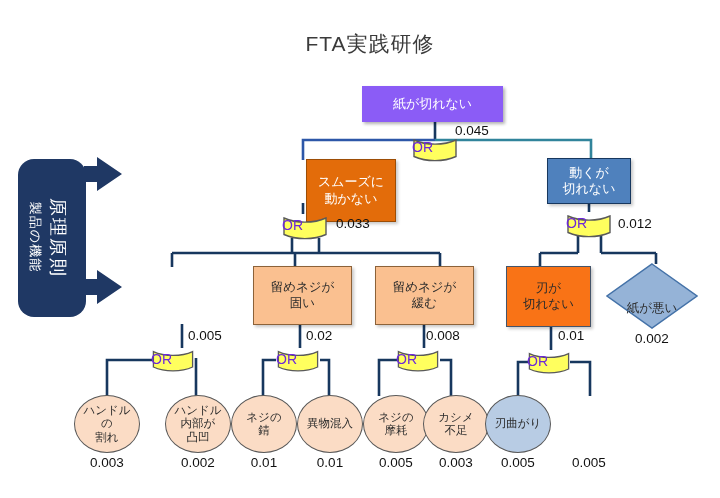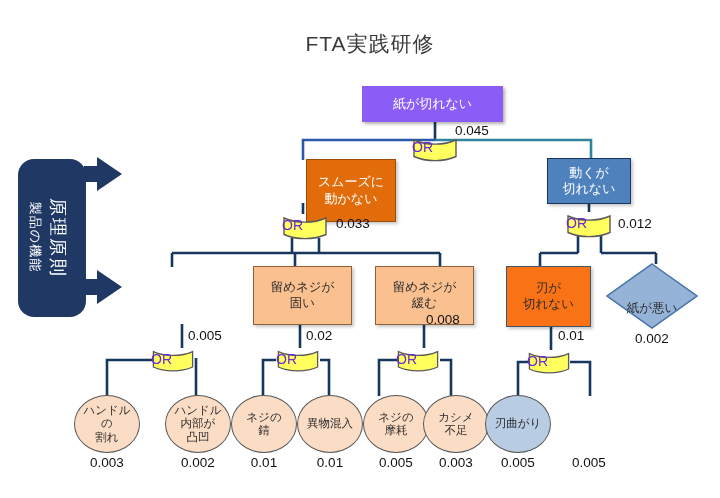--- a/index.html
+++ b/index.html
@@ -106,21 +106,21 @@
   <div class="box peach-box" style="left:253px;top:266px;width:99px;height:59px;">
     <div>留めネジが</div>
     <div>固い</div>
   </div>
   <div class="val" style="left:306px;top:328px;">0.02</div>
 
   <div class="box peach-box" style="left:375px;top:266px;width:99px;height:59px;">
     <div>留めネジが</div>
     <div>緩む</div>
   </div>
-  <div class="val" style="left:426px;top:312px;">0.008</div>
+  <div class="val" style="left:426px;top:328px;">0.008</div>
 
   <div class="box lightblue-box" style="left:506px;top:266px;width:85px;height:61px;">
     <div>刃が</div>
     <div>切れない</div>
   </div>
   <div class="val" style="left:558px;top:328px;">0.01</div>
 
   <div class="diamond" style="left:606px;top:263px;width:92px;height:66px;">
     <svg width="92" height="66">
         <polygon points="46,1 91,33 46,65 1,33" fill="#95b3d7" stroke="#4472a8" stroke-width="1.5"></polygon>

